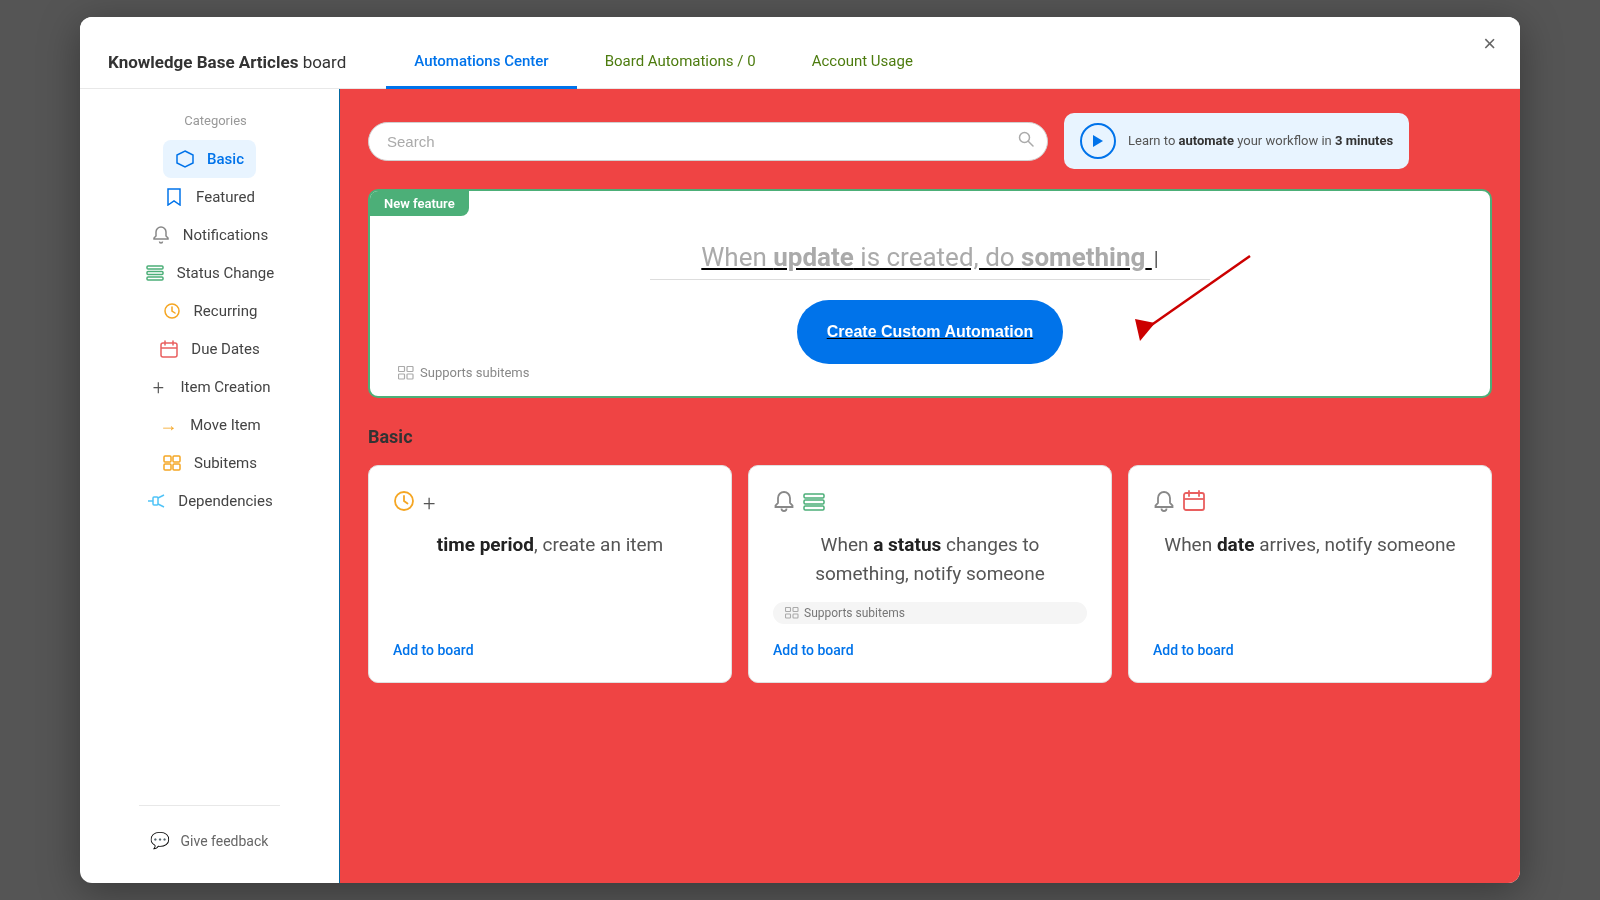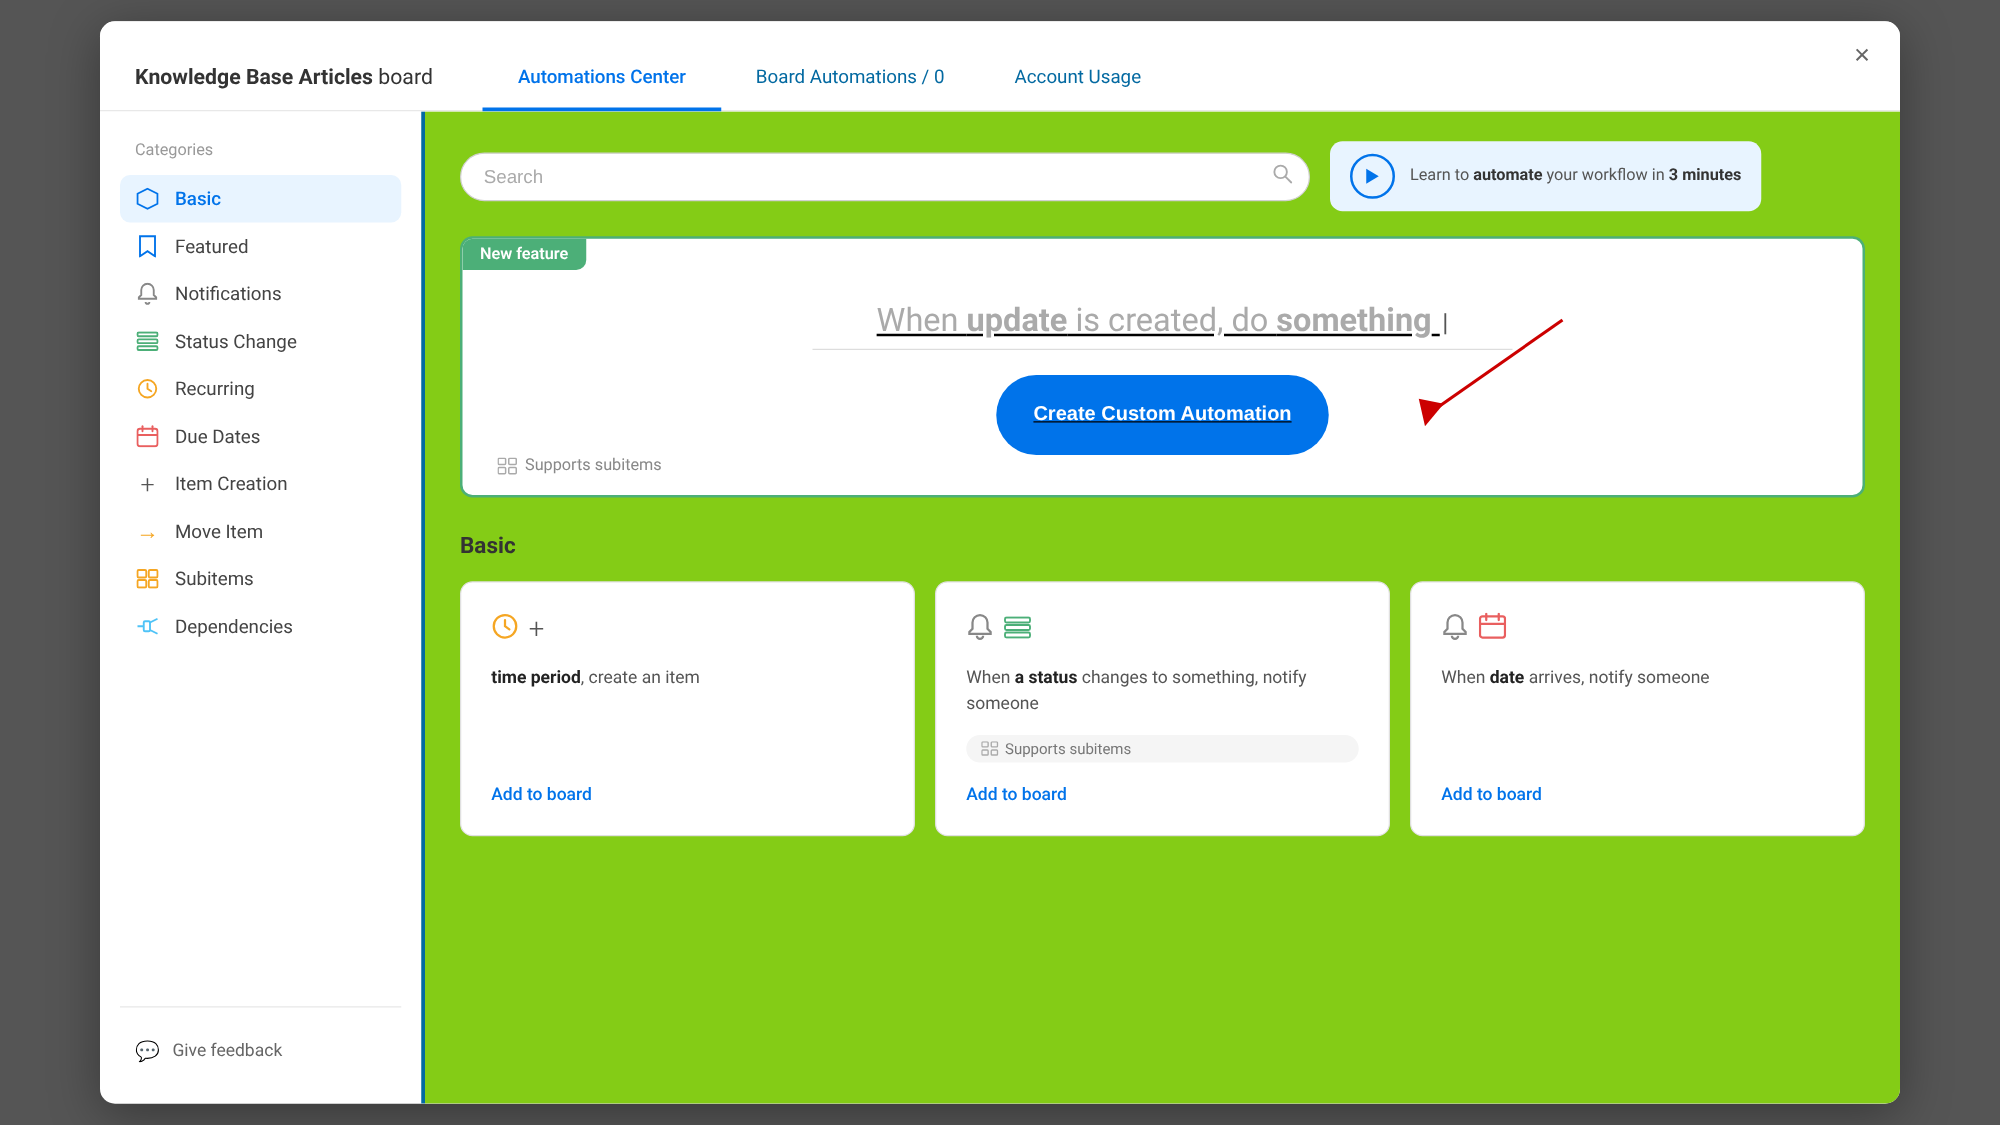--- a/index.html
+++ b/index.html
@@ -42,21 +42,21 @@
     .tabs {
       display: flex;
       align-items: center;
       gap: 0;
       margin-left: 40px;
     }
     .tab {
       padding: 16px 28px;
       font-size: 15px;
       cursor: pointer;
-      color: #0369a1;
+      color: #4d7c0f;
       border-bottom: 3px solid transparent;
       white-space: nowrap;
       position: relative;
       top: 1px;
     }
     .tab.active {
       color: #0073ea;
       border-bottom: 3px solid #0073ea;
       font-weight: 500;
     }
@@ -72,24 +72,25 @@
       line-height: 1;
     }
     .modal-body {
       display: flex;
       flex: 1;
       overflow: hidden;
     }
     .sidebar {
       width: 260px;
       padding: 24px 16px;
-      border-right: 3px solid #0369a1;
+      border-right: 1px solid #0369a1;
       display: flex;
       flex-direction: column;
       overflow-y: auto;
+      align-items: center;
     }
     .sidebar-categories-label {
       font-size: 13px;
       color: #999;
       margin-bottom: 12px;
       padding-left: 12px;
     }
     .sidebar-item {
       display: flex;
       align-items: center;
@@ -126,21 +127,21 @@
       padding: 9px 12px;
       cursor: pointer;
       font-size: 14px;
       color: #666;
       border-radius: 8px;
     }
     .main-content {
       flex: 1;
       padding: 24px 28px;
       overflow-y: auto;
-      background: #84cc16;
+      background: #ef4444;
     }
     .search-row {
       display: flex;
       align-items: center;
       gap: 16px;
       margin-bottom: 20px;
     }
     .search-box {
       flex: 1;
       max-width: 680px;
@@ -280,24 +281,25 @@
     }
     .card-icons {
       display: flex;
       gap: 8px;
       align-items: center;
     }
     .card-icon {
       font-size: 22px;
     }
     .card-text {
-      font-size: 14px;
+      font-size: 19px;
       color: #555;
       line-height: 1.5;
       flex: 1;
+      text-align: center;
     }
     .card-text strong {
       color: #222;
       font-weight: 700;
     }
     .card-subitems {
       display: inline-flex;
       align-items: center;
       gap: 5px;
       background: #f5f5f5;

